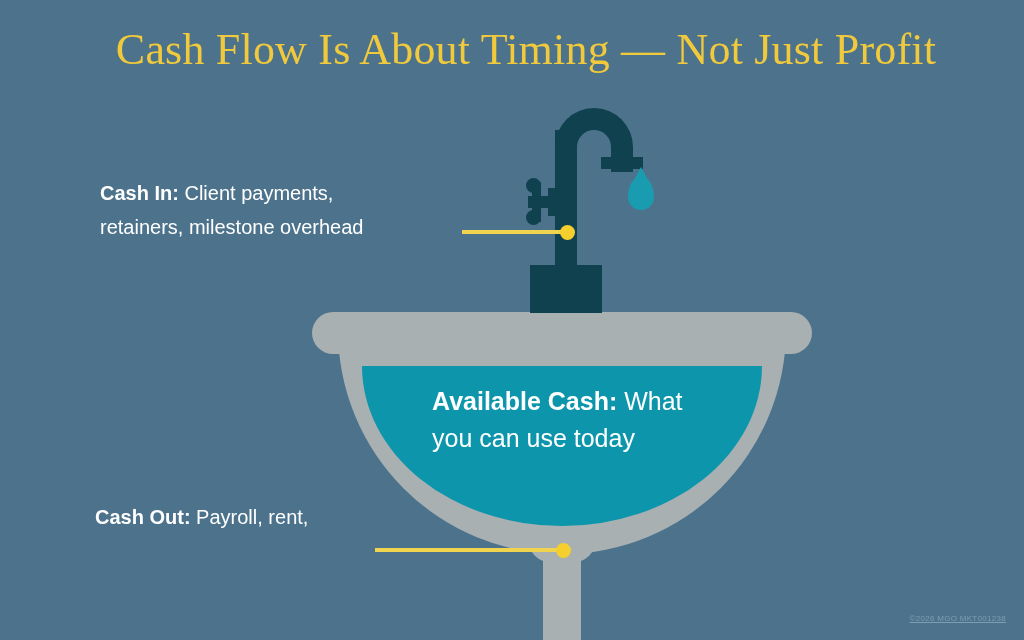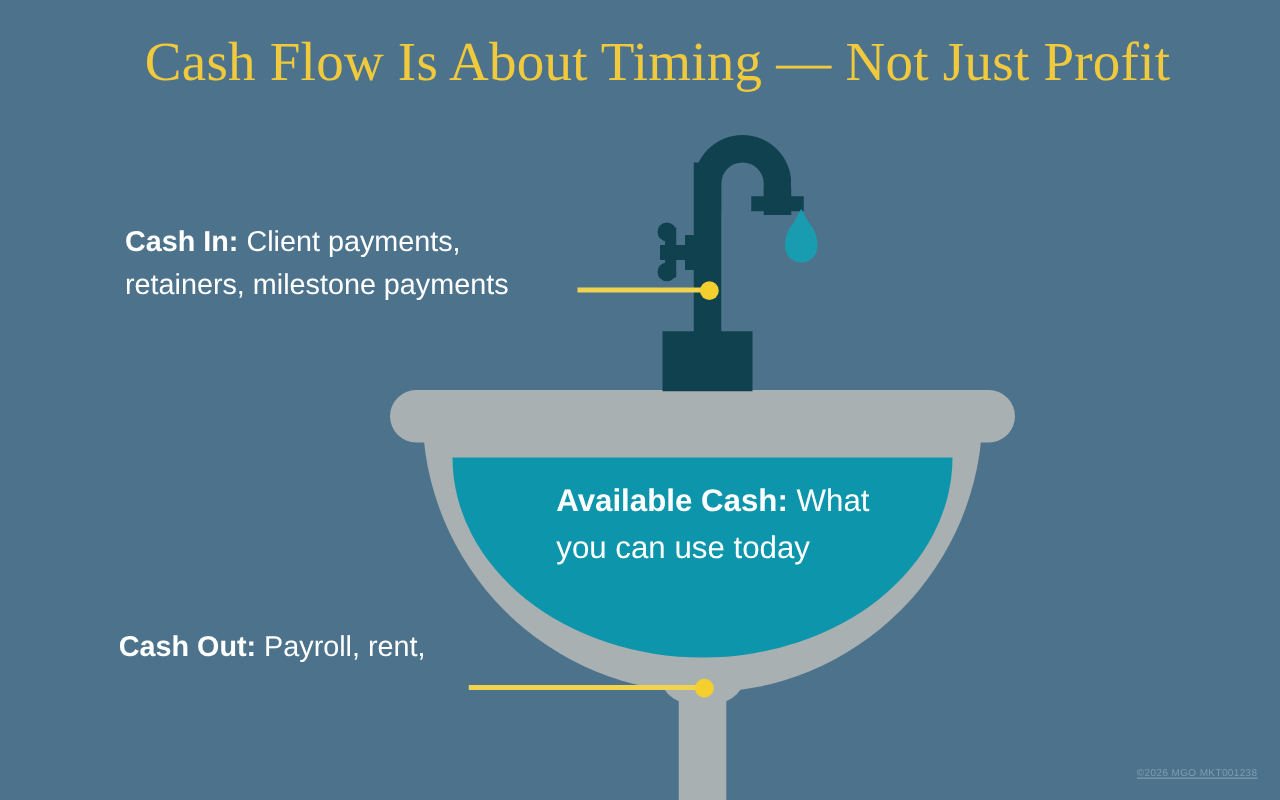--- a/index.html
+++ b/index.html
@@ -192,21 +192,21 @@
     transform: translateX(-50%);
     border-left: 7px solid transparent;
     border-right: 7px solid transparent;
     border-bottom: 13px solid #1a9cb0;
   }
 
   
   .callout {
     position: absolute;
     color: #ffffff;
-    font-size: 23px;
+    font-size: 20px;
     line-height: 34px;
     font-weight: 400;
     white-space: nowrap;
   }
   .callout b {
     font-weight: 700;
   }
   #callout-cash-in {
     left: 100px;
     top: 176px;
@@ -221,21 +221,20 @@
   
   #callout-available {
     position: absolute;
     left: 432px;
     top: 383px;
     width: 290px;
     color: #ffffff;
     font-size: 25px;
     line-height: 37px;
     font-weight: 400;
-    margin-left: 13px;
   }
   #callout-available b { font-weight: 700; }
 
   
   .leader {
     position: absolute;
     background: #f0d450;
     height: 4px;
   }
   .leader-dot {
@@ -304,21 +303,21 @@
 
   <div class="art" id="droplet"></div>
 
   <div class="leader" id="leader-in"></div>
   <div class="leader-dot" id="leader-dot-in"></div>
   <div class="leader" id="leader-out"></div>
   <div class="leader-dot" id="leader-dot-out"></div>
 
   <div class="callout" id="callout-cash-in">
     <div><b>Cash In:</b><span> Client payments,</span></div>
-    <div>retainers, milestone payments</div>
+    <div>retainers, milestone overhead</div>
   </div>
 
   <div id="callout-available">
     <b>Available Cash:</b><span> What you can use today</span>
   </div>
 
   <div class="callout" id="callout-cash-out">
     <div><b>Cash Out:</b><span> Payroll, rent,</span></div>
   </div>
 

